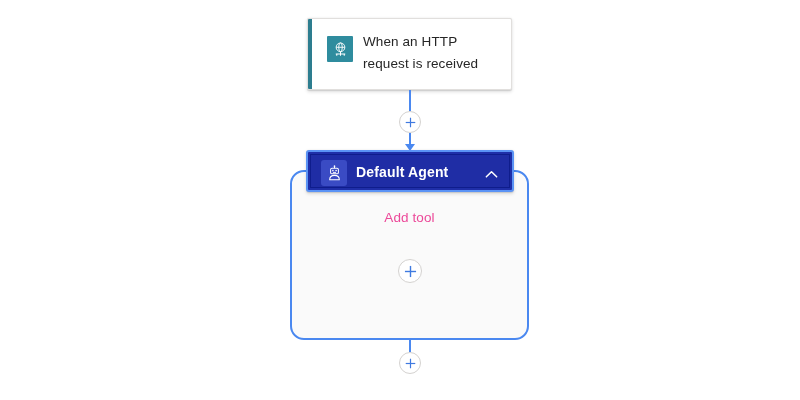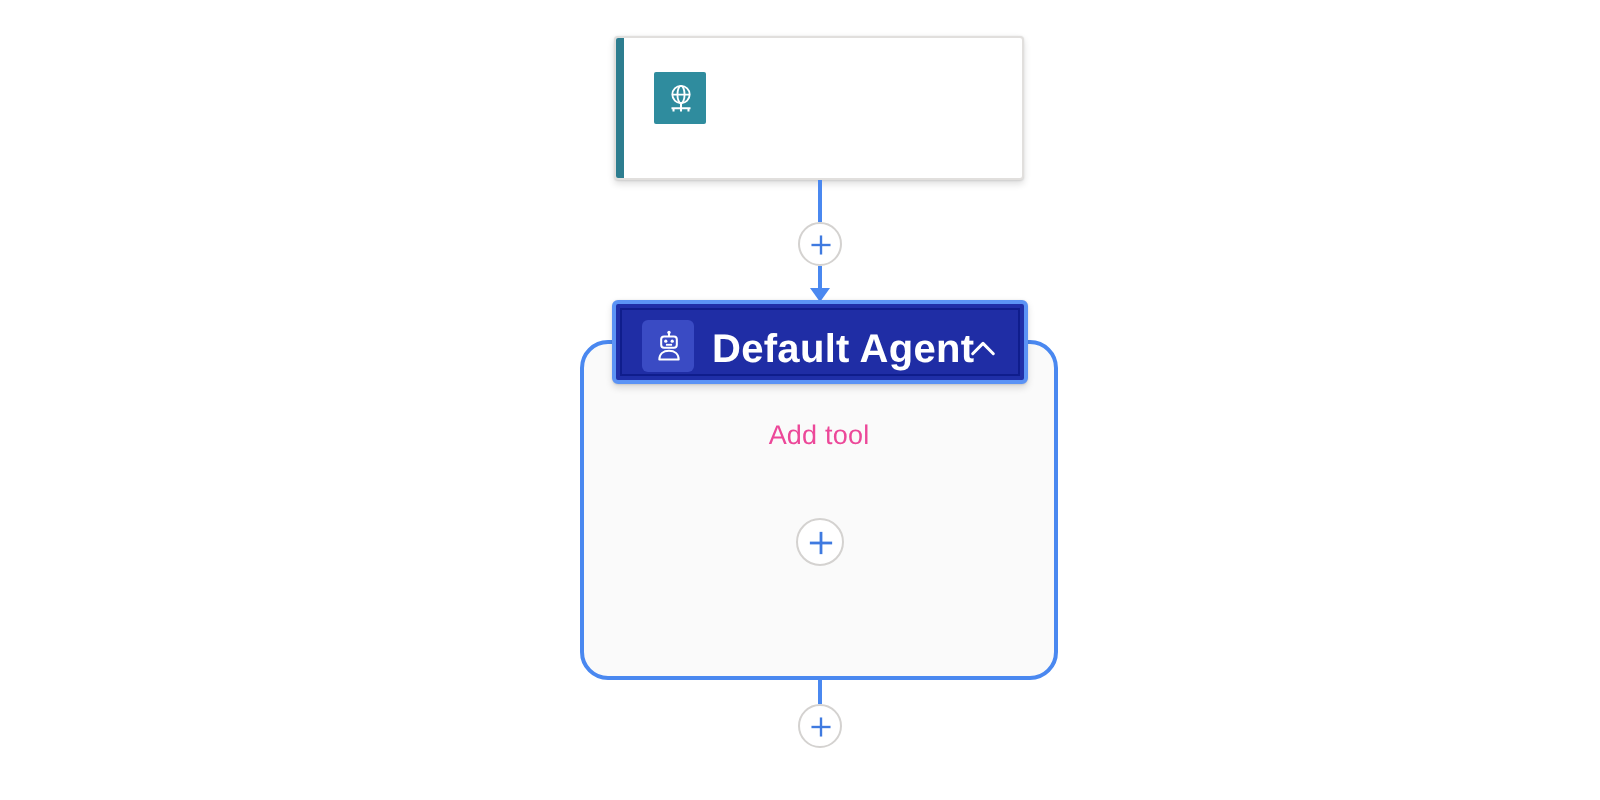--- a/index.html
+++ b/index.html
@@ -155,21 +155,21 @@
     border-radius: 3px;
     display: flex;
     align-items: center;
     justify-content: center;
   }
   .agent-icon svg { display: block; }
   .agent-title {
     position: absolute;
     left: 45px;
     top: 9px;
-    font-size: 20px;
+    font-size: 14px;
     font-weight: bold;
     color: #ffffff;
     letter-spacing: 0.15px;
   }
   .agent-chevron {
     position: absolute;
     right: 9px;
     top: 10px;
     width: 18px;
     height: 18px;
@@ -203,20 +203,22 @@
         <circle cx="10" cy="7.4" r="5.1" fill="none" stroke="#ffffff" stroke-width="1.1"></circle>
         <ellipse cx="10" cy="7.4" rx="2.1" ry="5.1" fill="none" stroke="#ffffff" stroke-width="1.1"></ellipse>
         <line x1="4.9" y1="7.4" x2="15.1" y2="7.4" stroke="#ffffff" stroke-width="1.1"></line>
         <line x1="10" y1="12.5" x2="10" y2="15.3" stroke="#ffffff" stroke-width="1.2"></line>
         <line x1="4.4" y1="15.4" x2="15.6" y2="15.4" stroke="#ffffff" stroke-width="1.2"></line>
         <line x1="5.6" y1="15.4" x2="5.6" y2="17.4" stroke="#ffffff" stroke-width="1.2"></line>
         <line x1="10" y1="15.4" x2="10" y2="17.4" stroke="#ffffff" stroke-width="1.2"></line>
         <line x1="14.4" y1="15.4" x2="14.4" y2="17.4" stroke="#ffffff" stroke-width="1.2"></line>
       </svg>
     </div>
+    <div class="trigger-title">When an HTTP
+request is received</div>
   </div>
 
   <div class="conn conn-1a"></div>
   <div class="plus-btn plus-conn-1">
     <svg width="11" height="11" viewBox="0 0 12 12" aria-hidden="true">
       <line x1="6" y1="0.8" x2="6" y2="11.2" stroke="#3f7ae0" stroke-width="1.3"></line>
       <line x1="0.8" y1="6" x2="11.2" y2="6" stroke="#3f7ae0" stroke-width="1.3"></line>
     </svg>
   </div>
   <div class="conn conn-1b"></div>

